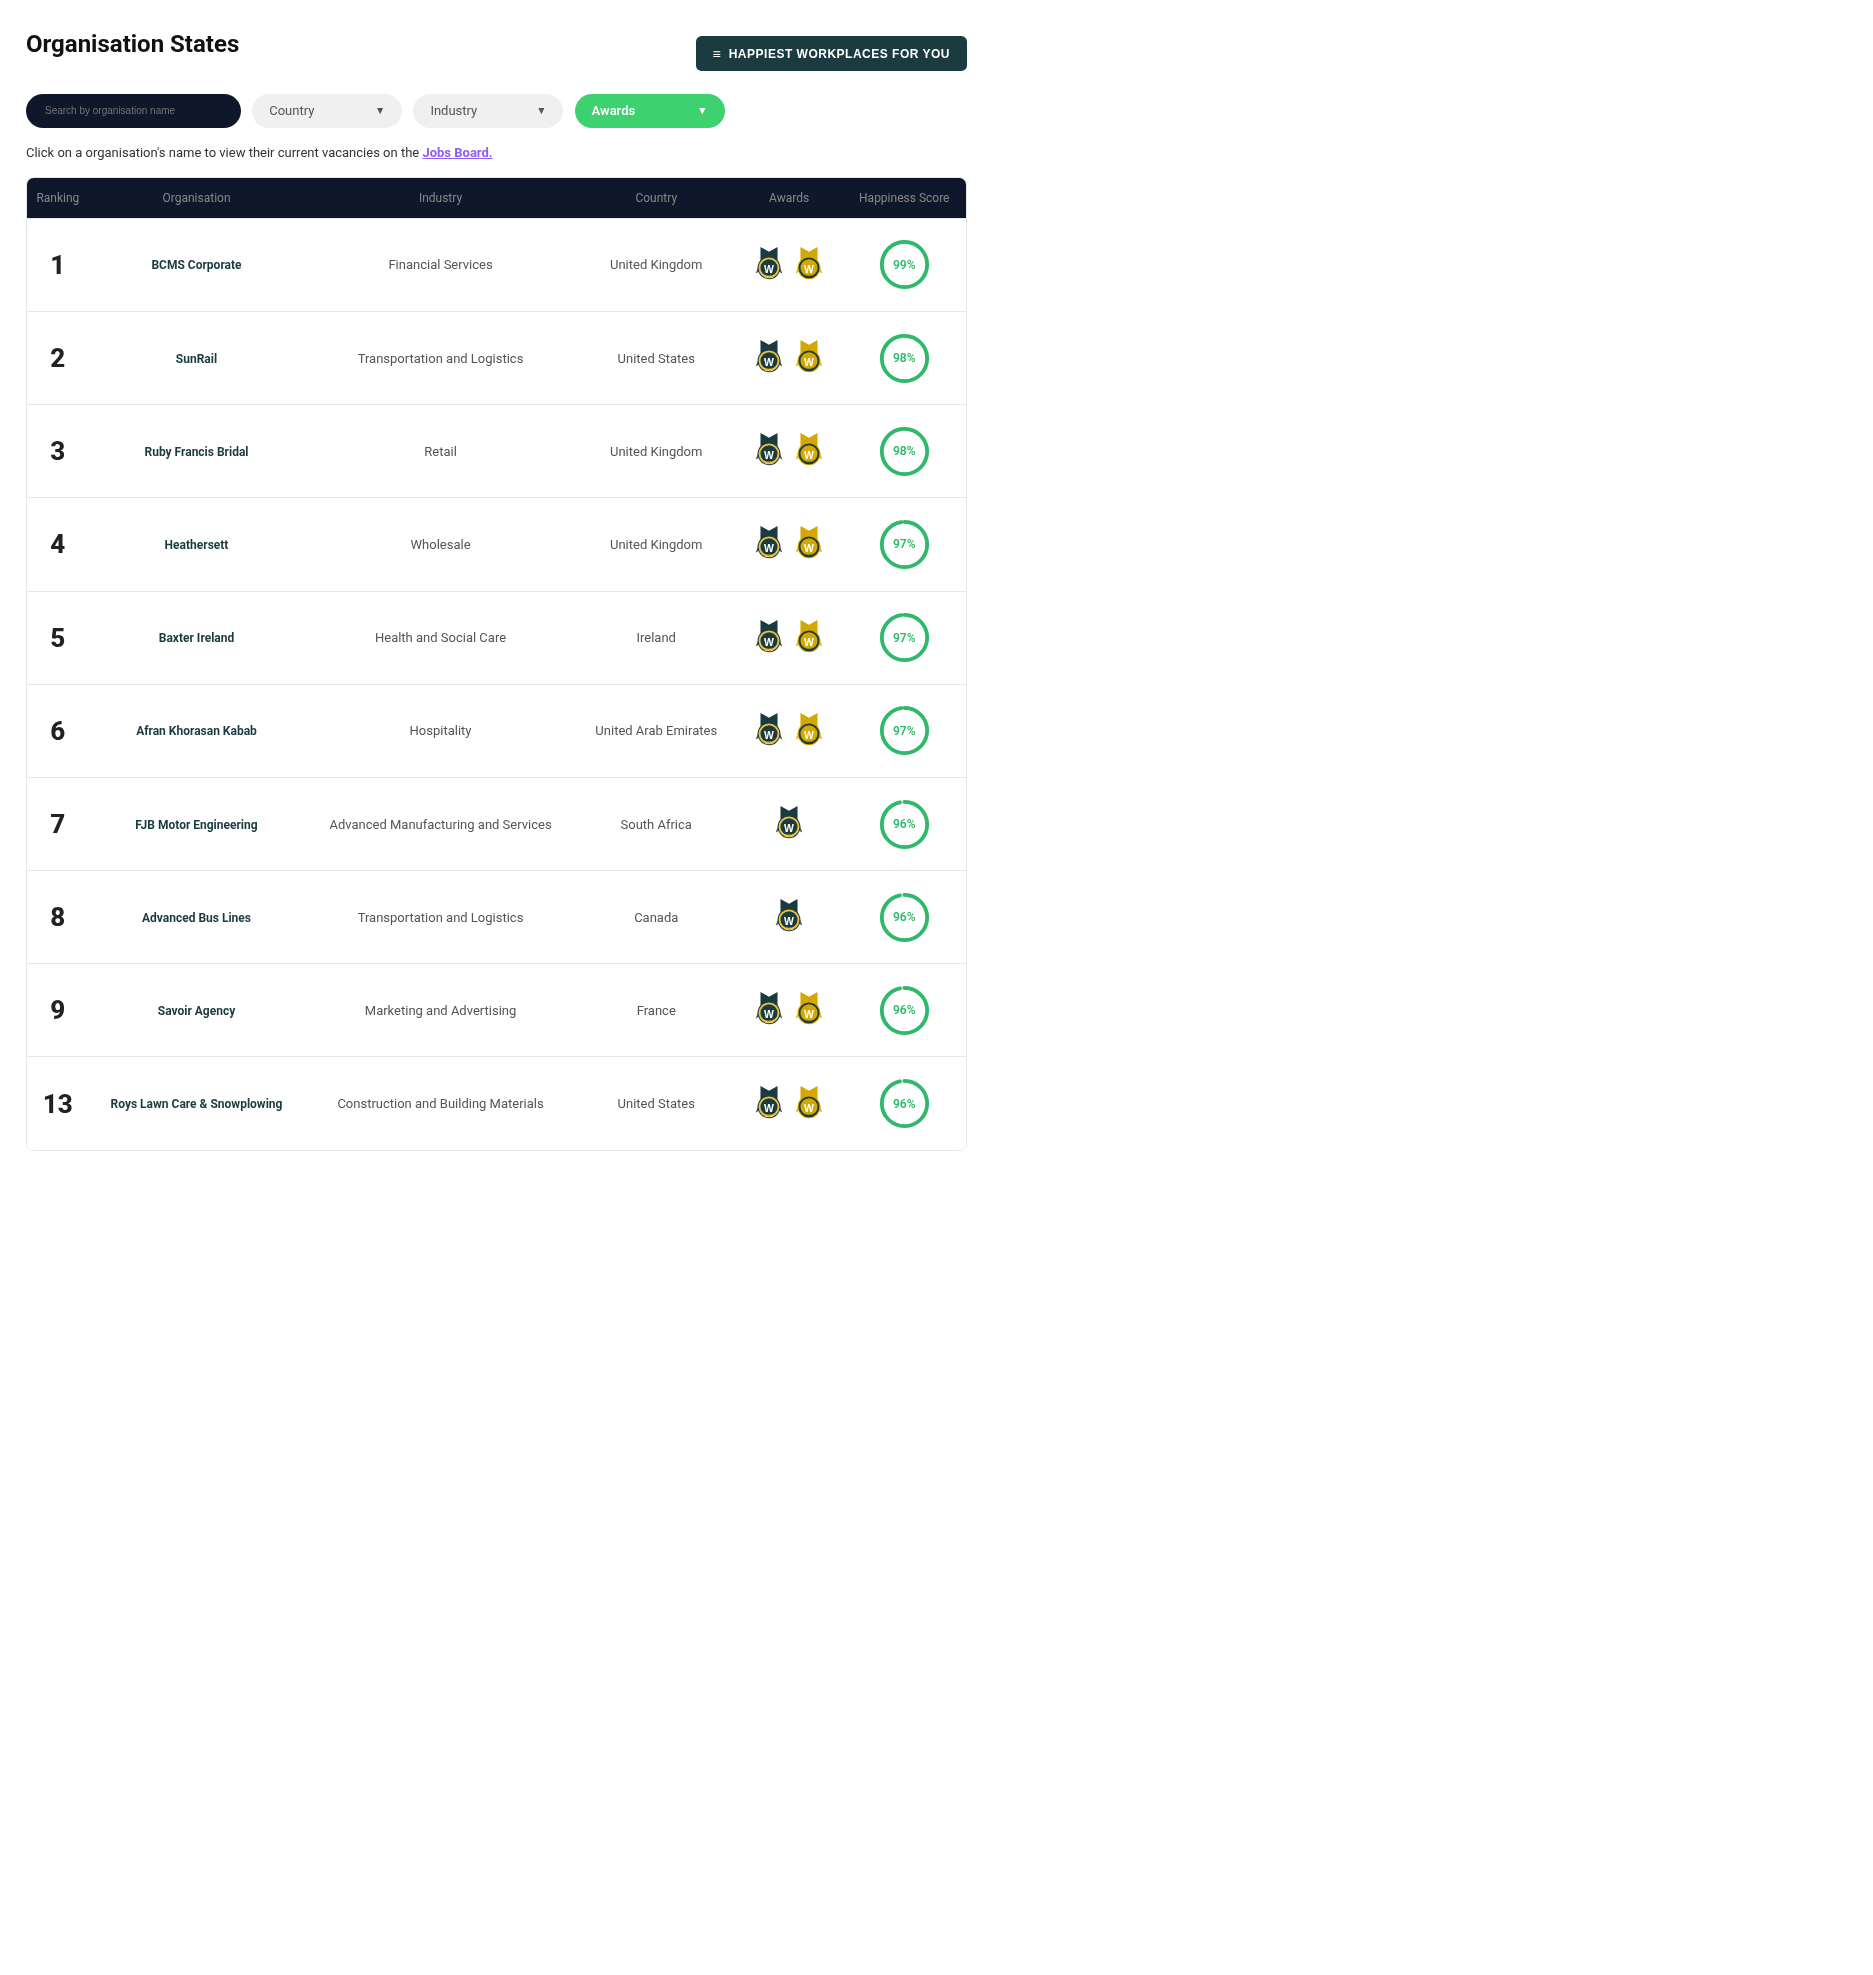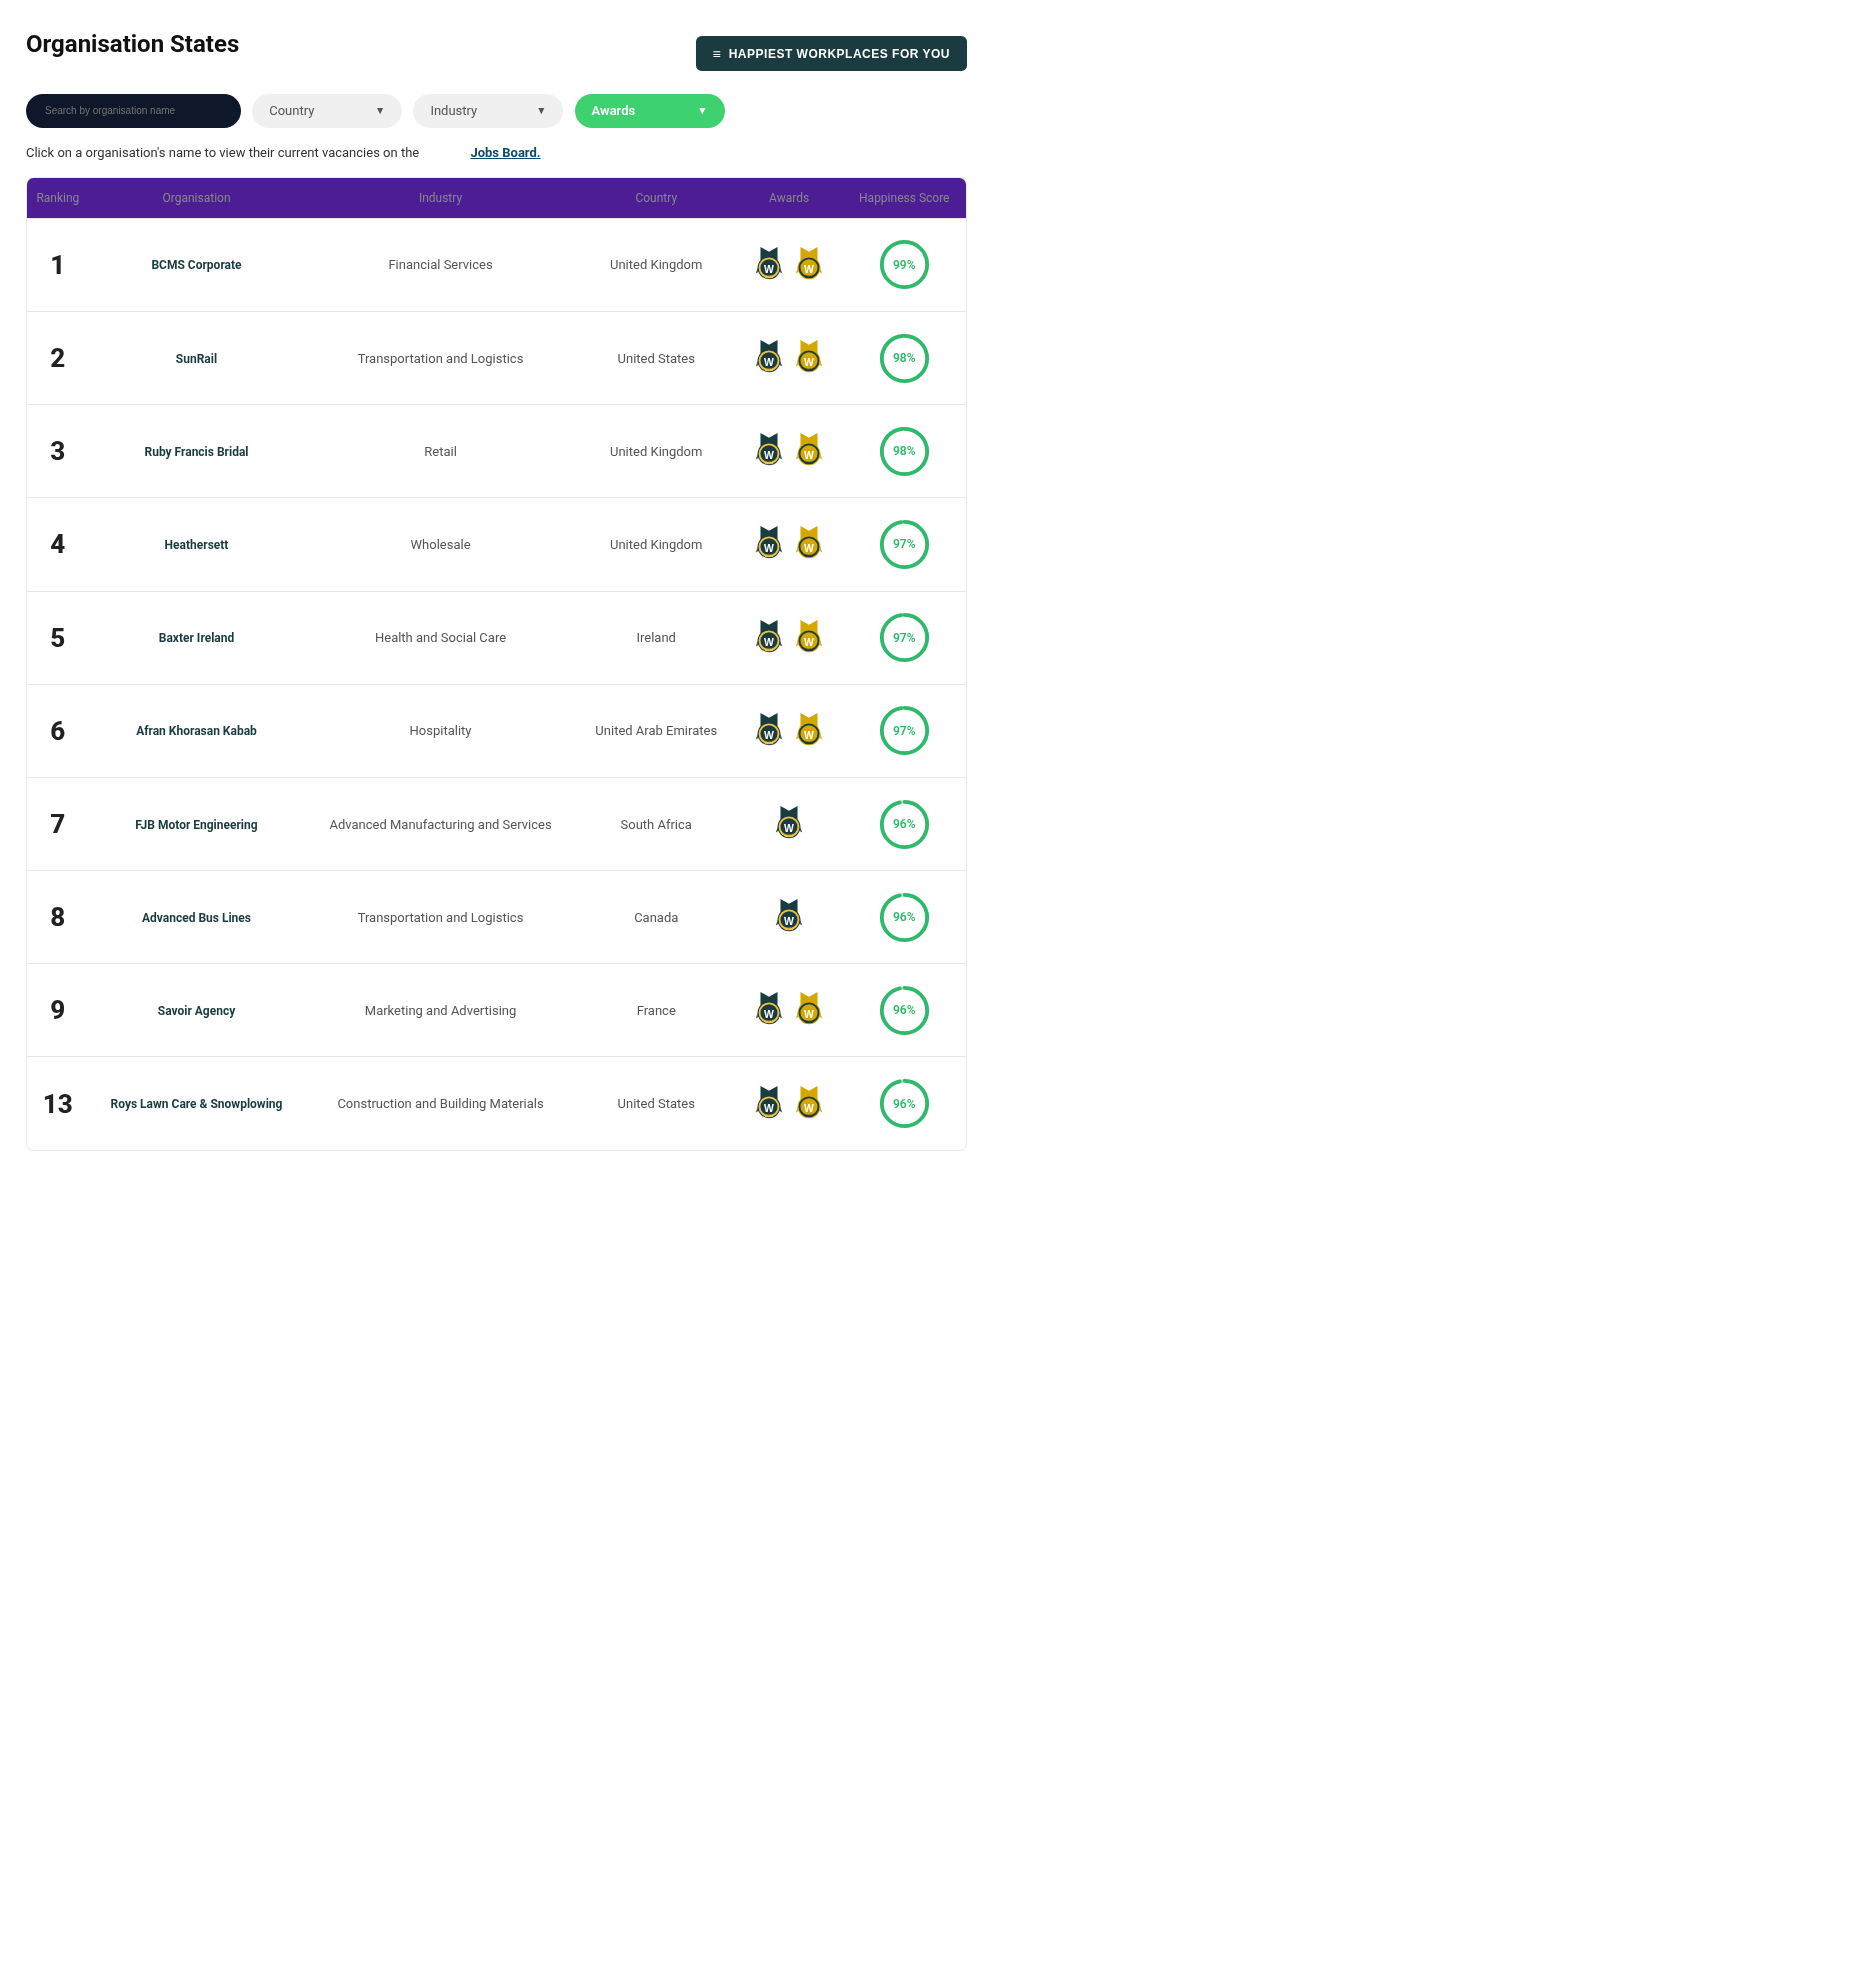--- a/index.html
+++ b/index.html
@@ -79,39 +79,38 @@
       font-weight: 600;
     }
     .chevron { font-size: 10.3px; }
 
     .info-text {
       font-size: 13px;
       color: #333;
       margin-bottom: 17px;
     }
     .info-text a {
-      color: #0c4a6e;
+      color: #8b5cf6;
       font-weight: 700;
       text-decoration: underline;
-      margin-left: 48px;
     }
 
     .table-container {
       border: 0.9px solid #e8e8e8;
       border-radius: 7.5px;
       overflow: hidden;
     }
 
     table {
       width: 100%;
       border-collapse: collapse;
     }
 
     thead tr {
-      background: #4c1d95;
+      background: #0f172a;
     }
 
     thead th {
       padding: 13px 9.4px;
       font-size: 12px;
       font-weight: 400;
       color: #888;
       text-align: center;
       border-bottom: 0.9px solid #e8e8e8;
     }

